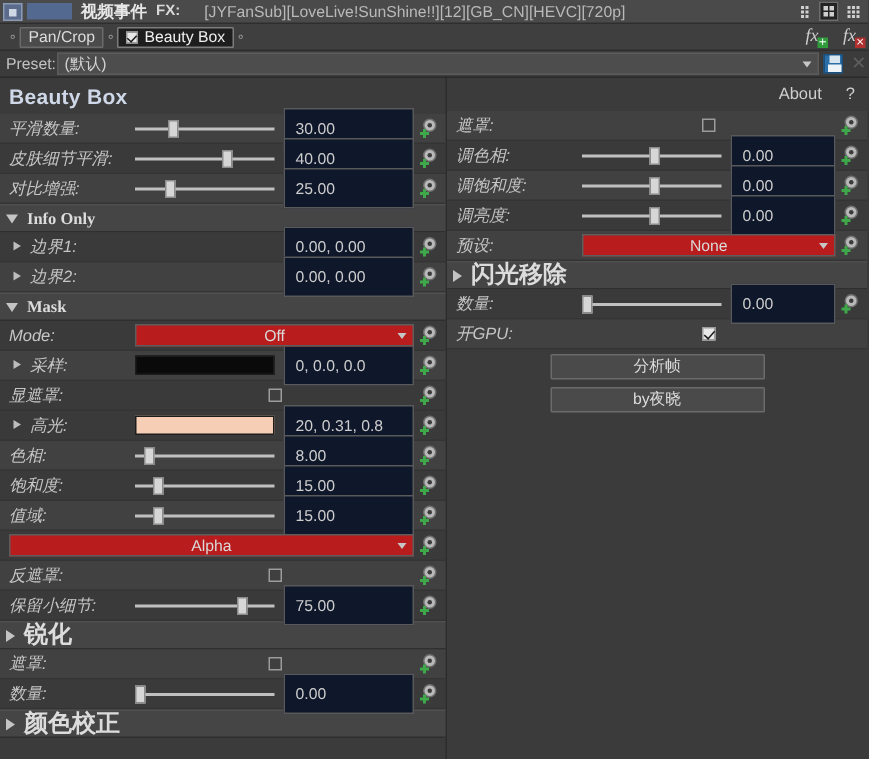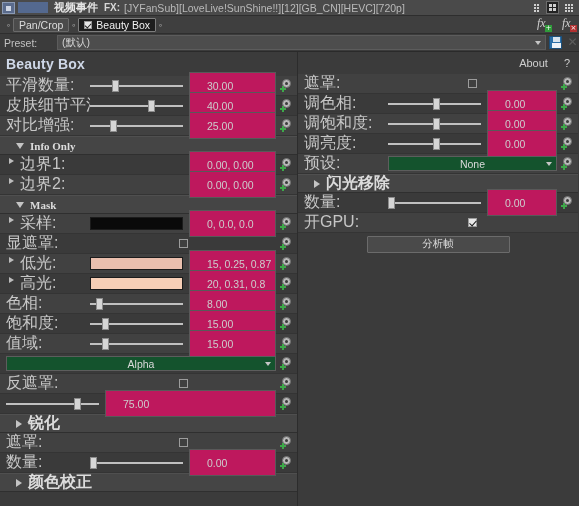--- a/index.html
+++ b/index.html
@@ -49,21 +49,21 @@
     color: #e6e6e6;
     font-weight: bold;
     font-size: 11px;
     margin-right: 6px;
     white-space: nowrap;
   }
   .tb-fx {
     color: #d8d8d8;
     font-weight: bold;
     font-size: 10px;
-    margin-right: 4px;
+    margin-right: 16px;
   }
   .tb-filename {
     color: #b9b9b9;
     font-size: 10.5px;
     white-space: nowrap;
     overflow: hidden;
     flex: 1 1 auto;
   }
   .tb-buttons { display: flex; align-items: center; gap: 3px; flex: 0 0 auto; padding-right: 2px; }
   .tb-btn {
@@ -142,21 +142,21 @@
   .badge.red { background: #b03030; }
 
   
   .presetrow {
     height: 18px;
     background: #3b3b3b;
     display: flex; align-items: center;
     padding-left: 4px;
     border-bottom: 1px solid #2a2a2a;
   }
-  .preset-label { width: 53px; color: #c2c2c2; font-size: 10.5px; }
+  .preset-label { width: 34px; color: #c2c2c2; font-size: 10.5px; }
   .preset-combo {
     flex: 1 1 auto;
     height: 15px;
     background: #4d4d4d;
     border: 1px solid #5c5c5c;
     display: flex; align-items: center;
     padding: 0 4px;
     color: #d2d2d2;
     font-size: 10.5px;
     position: relative;
@@ -227,25 +227,26 @@
     height: 20px;
     display: flex;
     align-items: center;
     padding-left: 6px;
     border-bottom: 1px solid #343434;
   }
   .row.alt { background: #414141; }
   .row.dark { background: #3a3a3a; }
   .row-label {
     width: 84px;
-    font-size: 16px;
+    font-size: 11px;
     color: #c6c6c6;
     white-space: nowrap;
     overflow: hidden;
     flex: 0 0 auto;
+    font-style: italic;
   }
   .row-label.indent { padding-left: 14px; width: 84px; position: relative; }
   .tri-right {
     position: absolute; left: 3px; top: 4px;
     width: 0; height: 0;
     border-top: 3.5px solid transparent;
     border-bottom: 3.5px solid transparent;
     border-left: 5px solid #bdbdbd;
   }
 
@@ -268,26 +269,26 @@
     top: 2px;
     width: 7px; height: 12px;
     background: #d6d6d6;
     border: 1px solid #8c8c8c;
   }
 
   
   .valuebox {
     flex: 1 1 auto;
     height: 27px;
-    background: #be185d;
+    background: #0f172a;
     border: 1px solid #595959;
     color: #cdcdcd;
     font-size: 10.5px;
     display: flex; align-items: center;
-    padding-left: 17px;
+    padding-left: 7px;
     margin-right: 4px;
     min-width: 0;
     overflow: hidden;
     white-space: nowrap;
   }
 
   
   .kf {
     width: 13px; height: 13px;
     position: relative;
@@ -342,21 +343,21 @@
     border: solid #1d1d1d;
     border-width: 0 1.5px 1.5px 0;
     transform: rotate(42deg);
   }
 
   
   .group {
     height: 19px;
     background: #454545;
     display: flex; align-items: center;
-    padding-left: 16px;
+    padding-left: 4px;
     border-bottom: 1px solid #2f2f2f;
     border-top: 1px solid #4f4f4f;
   }
   .group .tri {
     width: 0; height: 0; margin-right: 6px;
   }
   .group .tri.closed {
     border-top: 4px solid transparent;
     border-bottom: 4px solid transparent;
     border-left: 6px solid #c4c4c4;
@@ -370,21 +371,21 @@
     font-size: 11px; font-weight: bold;
     color: #dcdcdc;
     font-family: "Liberation Serif", serif;
   }
   .group .gname.cjk { font-family: "Liberation Sans", sans-serif; font-size: 16px; }
 
   
   .combo {
     flex: 1 1 auto;
     height: 15px;
-    background: #14532d;
+    background: #b91c1c;
     border: 1px solid #5d5d5d;
     display: flex; align-items: center; justify-content: center;
     color: #dadada;
     font-size: 10.5px;
     position: relative;
     margin-right: 4px;
   }
   .combo .arrow {
     position: absolute; right: 4px; top: 5px;
     width: 0; height: 0;
@@ -559,20 +560,31 @@
       <div class="kf">
           <span class="circ"></span>
           <span class="plus"></span>
         </div>
     </div>
 
     <div class="group">
       <span class="tri open"></span>
       <span class="gname">Mask</span>
     </div>
+    <div class="row dark">
+      <div class="row-label">Mode:</div>
+      <div class="combo">
+        <span>Off</span>
+        <span class="arrow"></span>
+      </div>
+      <div class="kf">
+          <span class="circ"></span>
+          <span class="plus"></span>
+        </div>
+    </div>
     <div class="row alt">
       <div class="row-label indent">
         <span class="tri-right"></span>
         <span>采样:</span>
       </div>
       <div class="swatch" style="background:#0a0a0a"></div>
       <div class="valuebox">0, 0.0, 0.0</div>
       <div class="kf">
           <span class="circ"></span>
           <span class="plus"></span>
@@ -581,32 +593,20 @@
     <div class="row dark">
       <div class="row-label">显遮罩:</div>
       <div class="cbwrap">
           <span class="checkbox"></span>
         </div>
       <div class="kf">
           <span class="circ"></span>
           <span class="plus"></span>
         </div>
     </div>
-    <div class="row alt">
-      <div class="row-label indent">
-        <span class="tri-right"></span>
-        <span>低光:</span>
-      </div>
-      <div class="swatch" style="background:#eabfae"></div>
-      <div class="valuebox">15, 0.25, 0.87</div>
-      <div class="kf">
-          <span class="circ"></span>
-          <span class="plus"></span>
-        </div>
-    </div>
     <div class="row dark">
       <div class="row-label indent">
         <span class="tri-right"></span>
         <span>高光:</span>
       </div>
       <div class="swatch" style="background:#f6ceb6"></div>
       <div class="valuebox">20, 0.31, 0.8</div>
       <div class="kf">
           <span class="circ"></span>
           <span class="plus"></span>
@@ -662,20 +662,21 @@
       <div class="row-label">反遮罩:</div>
       <div class="cbwrap">
           <span class="checkbox"></span>
         </div>
       <div class="kf">
           <span class="circ"></span>
           <span class="plus"></span>
         </div>
     </div>
     <div class="row dark">
+      <div class="row-label">保留小细节:</div>
       <div class="slider">
           <div class="track"></div>
           <div class="knob" style="left:73%"></div>
         </div>
       <div class="valuebox">75.00</div>
       <div class="kf">
           <span class="circ"></span>
           <span class="plus"></span>
         </div>
     </div>
@@ -798,16 +799,19 @@
       <div class="row-label">开GPU:</div>
       <div class="cbwrap">
           <span class="checkbox checked"></span>
         </div>
       <div class="kf"></div>
     </div>
 
     <div class="btnrow">
       <div class="actionbtn">分析帧</div>
     </div>
+    <div class="btnrow">
+      <div class="actionbtn">by夜晓</div>
+    </div>
 
     <div class="bottomfill"></div>
   </div>
 </div>
 
 </body></html>

